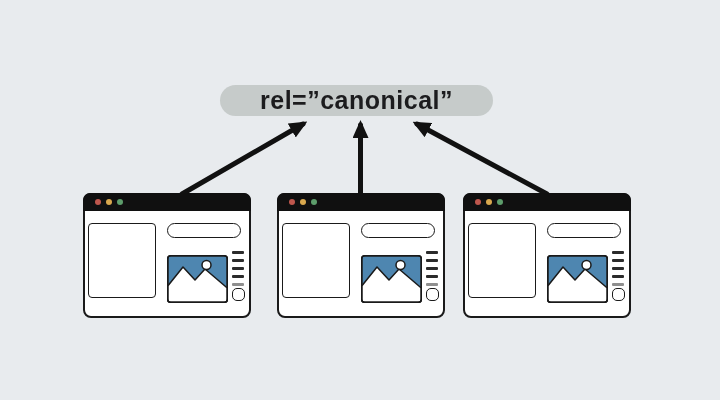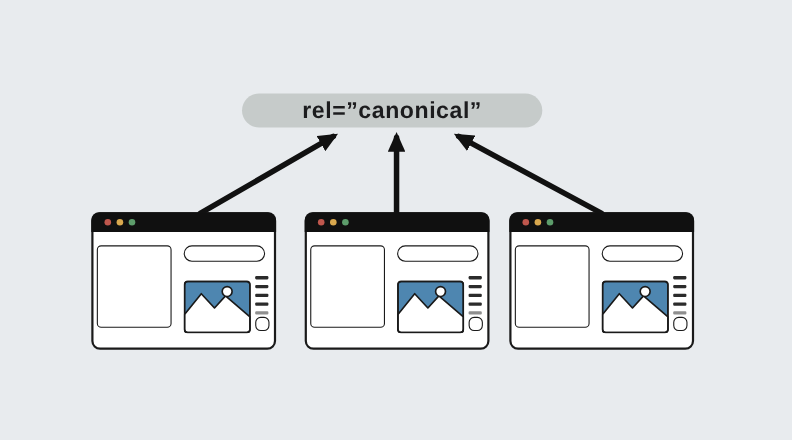--- a/index.html
+++ b/index.html
@@ -6,21 +6,21 @@
   #stage{
     position:relative;width:720px;height:400px;overflow:hidden;
     background:var(--background,#e8ebee);
     font-family:"Liberation Sans",sans-serif;
   }
   
   .canonical-pill{
     position:absolute;left:220px;top:85px;width:273px;height:31px;
     background:var(--label_bg,#c6cbca);border-radius:16px;
     display:flex;align-items:center;justify-content:center;
-    color:var(--label_text,#1c1c1e);font-size:21px;font-weight:bold;
+    color:var(--label_text,#1c1c1e);font-size:25px;font-weight:bold;
     letter-spacing:.5px;white-space:nowrap;
   }
   
   .arrows-svg{position:absolute;left:0;top:0;width:720px;height:400px;}
   .arrow-line{stroke:var(--arrow,#111);stroke-width:5;stroke-linecap:round;fill:none;}
   
   .browser-window{
     position:absolute;top:193px;width:168px;height:125px;box-sizing:border-box;
     background:#fff;border:2px solid var(--outline,#1a1a1a);border-radius:8px;
   }

